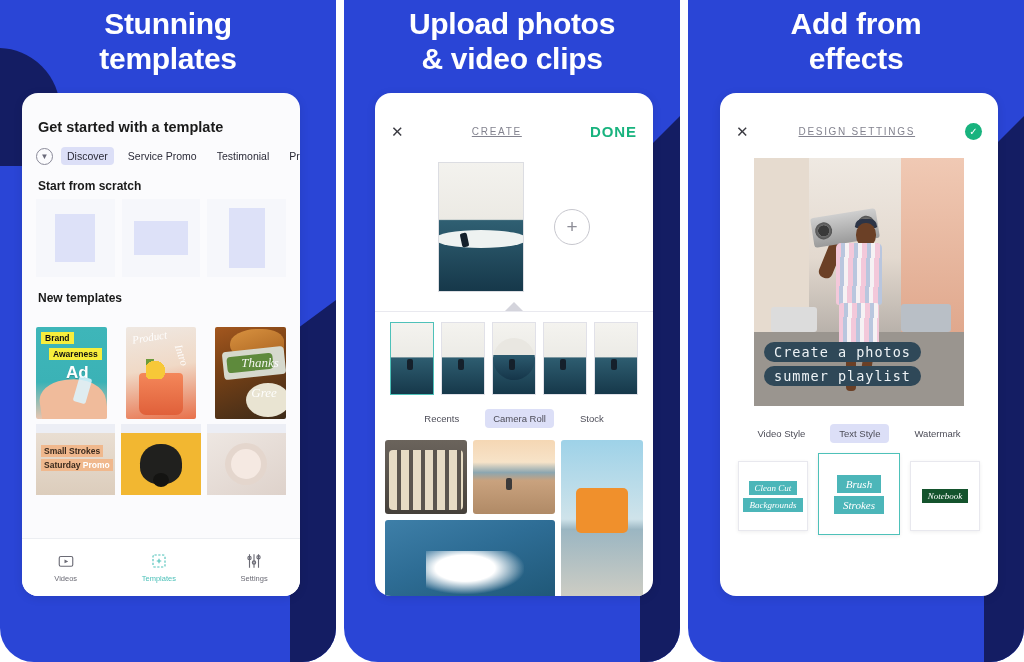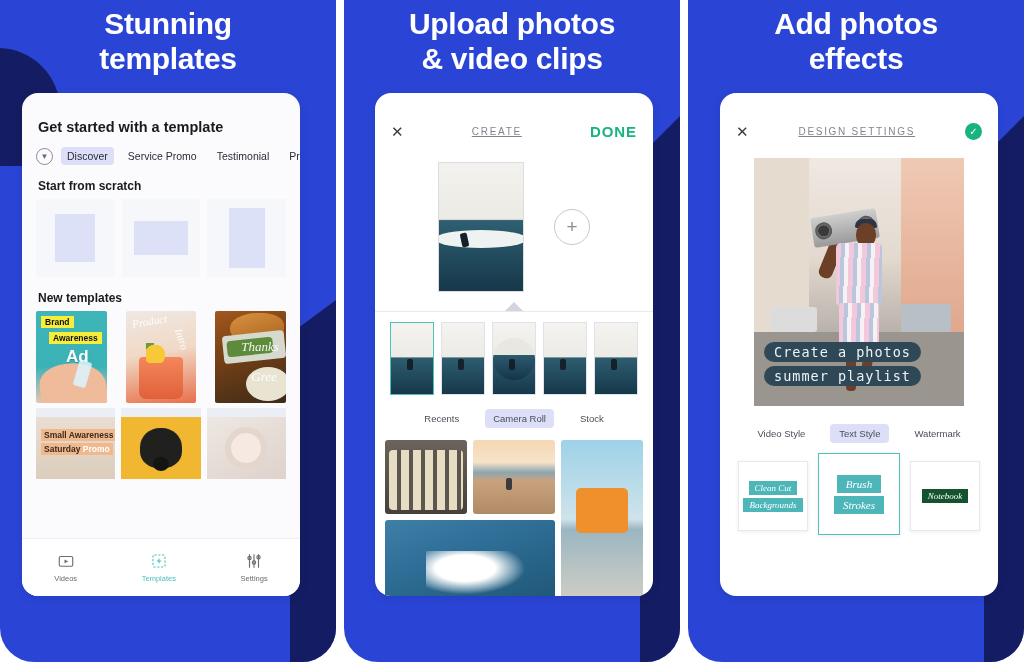--- a/index.html
+++ b/index.html
@@ -94,21 +94,21 @@
   .scratch-row { display: flex; gap: 7px; padding: 0 14px; }
   .scratch-cell {
     flex: 1; height: 78px; background: #f6f7fb;
     display: flex; align-items: center; justify-content: center;
   }
   .scratch-sq { background: #dde1f8; }
   .s-a { width: 40px; height: 48px; }
   .s-b { width: 54px; height: 34px; }
   .s-c { width: 36px; height: 60px; }
 
-  .tmpl-row { display: flex; gap: 19px; padding: 0 14px; }
+  .tmpl-row { display: flex; gap: 19px; padding: 0 14px; margin-top: 16px; }
   .tmpl-card {
     flex: 1; height: 92px; border-radius: 2px; overflow: hidden;
     position: relative;
   }
   .tmpl-card.t1 { background: linear-gradient(180deg,#3eb6b9 0%, #3bb2b6 60%, #e8c5b0 100%); }
   .tmpl-card.t2 { background: linear-gradient(170deg,#efe8e2 0%,#f0d9c6 45%,#e8704a 100%); }
   .tmpl-card.t3 { background: linear-gradient(160deg,#a3571f 0%,#7c4316 35%,#3d2a18 100%); }
   .hl {
     position: absolute; background: #f7ee3c; color: #111;
     font-size: 8.5px; font-weight: bold; padding: 1px 4px;
@@ -439,21 +439,21 @@
         </div>
       </div>
       <div class="thin-bars">
         <div class="thin-bar"></div>
           <div class="thin-bar"></div>
           <div class="thin-bar"></div>
       </div>
 
       <div class="rec-row">
         <div class="rec-card r1">
-          <div class="sb-txt" style="top:12px">Small Awareness</div>
+          <div class="sb-txt" style="top:12px">Small Strokes</div>
           <div class="sb-txt" style="top:26px">
             <span>Saturday</span>
             <span class="promo-span">Promo</span>
           </div>
         </div>
         <div class="rec-card r2">
           <div class="dog"></div>
         </div>
         <div class="rec-card r3">
           <div class="hands-cup"></div>
@@ -543,21 +543,21 @@
         <div class="gph g-van"></div>
         <div class="gph g-wave"></div>
 
       </div>
     </div>
   </div>
 
   <div class="panel">
     <div class="navy-br2"></div>
     <div class="panel-title">
-      <div>Add photos</div>
+      <div>Add from</div>
       <div>effects</div>
     </div>
 
     <div class="phone" id="phone3">
       <div class="topbar">
         <div class="x-ico">✕</div>
         <div class="topbar-title">DESIGN SETTINGS</div>
         <div class="check-circle">✓</div>
       </div>
 

